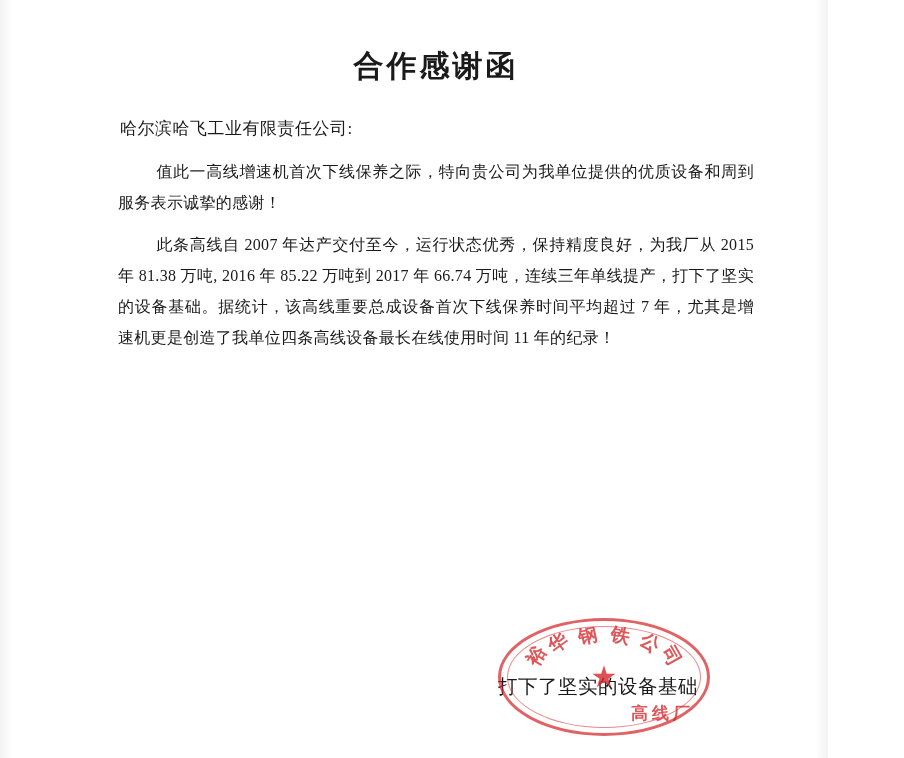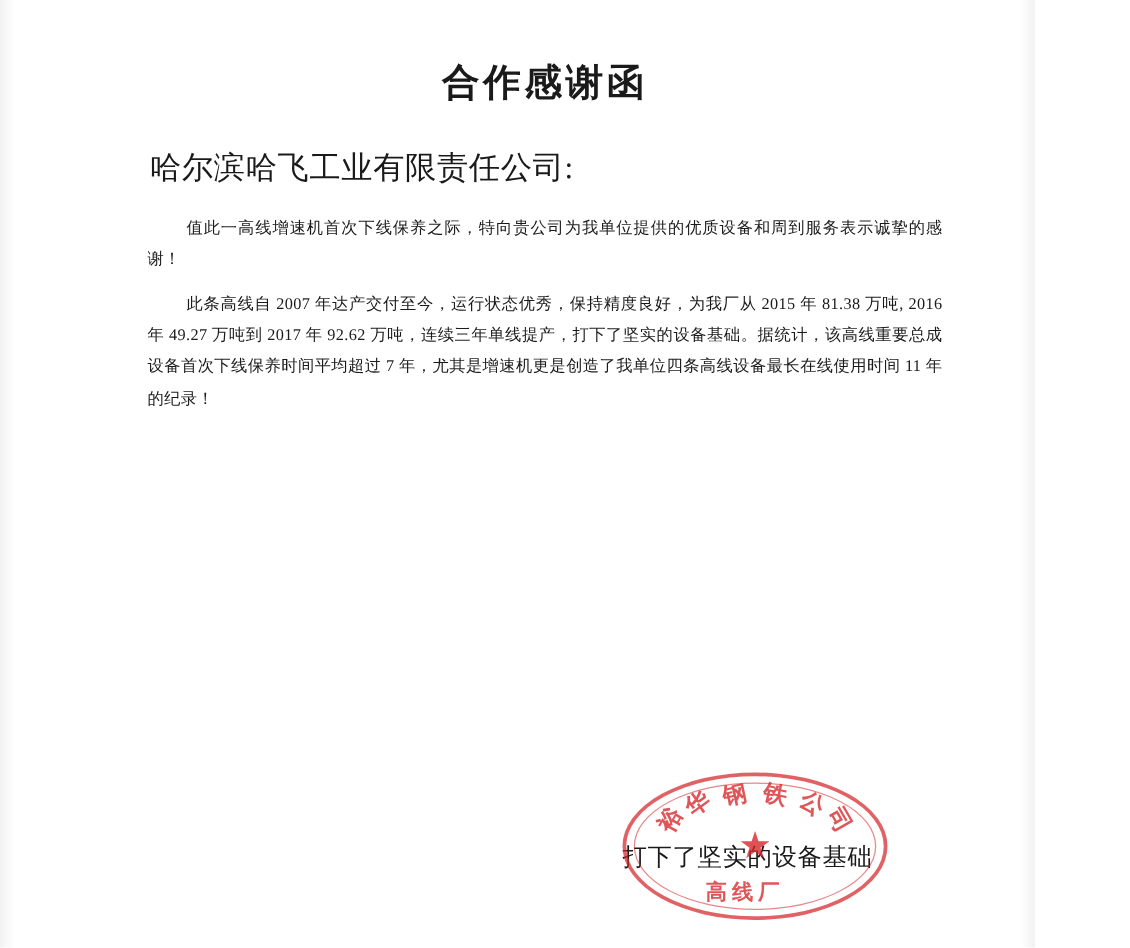--- a/index.html
+++ b/index.html
@@ -24,27 +24,27 @@
   }
   .doc-title {
     text-align: center;
     font-size: 30px;
     font-weight: bold;
     letter-spacing: 3px;
     margin: 10px 0 28px 0;
     font-family: "Liberation Serif", serif;
   }
   .salutation {
-    font-size: 25px;
+    font-size: 17px;
     line-height: 1.6;
     margin: 0 0 14px 2px;
     letter-spacing: 0.5px;
   }
   .para {
-    font-size: 13px;
+    font-size: 16px;
     line-height: 1.95;
     margin: 2px 0 10px 0;
     text-align: justify;
     text-justify: inter-ideograph;
     letter-spacing: 0.3px;
   }
   .para.indent {
     text-indent: 2.4em;
   }
   .signature-block {
@@ -109,21 +109,21 @@
     color: rgba(214, 38, 42, 0.78);
     font-family: "Liberation Serif", serif;
     transform-origin: 0 0;
     white-space: nowrap;
   }
   .seal .bottom-text {
     position: absolute;
     left: 0;
     right: 16px;
     bottom: 11px;
-    text-align: center;
+    text-align: right;
     font-size: 17px;
     font-weight: bold;
     letter-spacing: 4px;
     color: rgba(214, 38, 42, 0.78);
   }
   
   .scan-edge-left, .scan-edge-right {
     position: absolute;
     top: 0;
     bottom: 0;
@@ -142,21 +142,21 @@
 <div class="page">
 
   <div class="scan-edge-left"></div>
   <div class="scan-edge-right"></div>
 
   <h1 class="doc-title">合作感谢函</h1>
 
   <p class="salutation">哈尔滨哈飞工业有限责任公司:</p>
 
   <p class="para indent">值此一高线增速机首次下线保养之际，特向贵公司为我单位提供的优质设备和周到服务表示诚挚的感谢！</p>
-  <p class="para indent">此条高线自 2007 年达产交付至今，运行状态优秀，保持精度良好，为我厂从 2015 年 81.38 万吨, 2016 年 49.27 万吨到 2017 年 92.62 万吨，连续三年单线提产，打下了坚实的设备基础。据统计，该高线重要总成设备首次下线保养时间平均超过 7 年，尤其是增速机更是创造了我单位四条高线设备最长在线使用时间 11 年的纪录！</p>
+  <p class="para indent">此条高线自 2007 年达产交付至今，运行状态优秀，保持精度良好，为我厂从 2015 年 81.38 万吨, 2016 年 85.22 万吨到 2017 年 66.74 万吨，连续三年单线提产，打下了坚实的设备基础。据统计，该高线重要总成设备首次下线保养时间平均超过 7 年，尤其是增速机更是创造了我单位四条高线设备最长在线使用时间 11 年的纪录！</p>
 
   <div class="signature-block">
     <div class="sig-line">打下了坚实的设备基础</div>
   </div>
 
   <div class="seal">
     <div class="ellipse"></div>
     <div class="ellipse inner"></div>
     <div class="arc-text" id="seal-arc">
         <span style="transform: translate(-67.55px, -21px) rotate(-60deg) translate(-50%, -50%);">裕</span>

